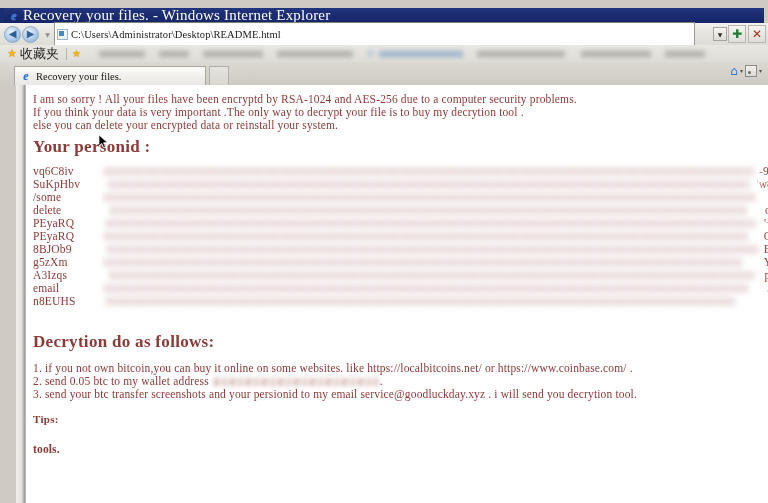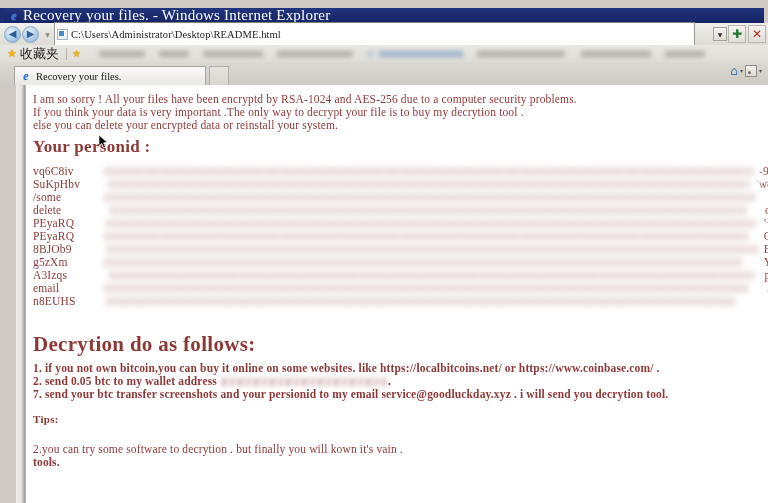--- a/index.html
+++ b/index.html
@@ -409,21 +409,21 @@
     letter-spacing: 0.3px;
   }
   .heading.h-personid {
     left: 7px;
     top: 52px;
     font-size: 17px;
   }
   .heading.h-decry {
     left: 7px;
     top: 247px;
-    font-size: 21px;
+    font-size: 17px;
   }
   .heading.h-tips {
     left: 7px;
     top: 328px;
     font-size: 11px;
   }
 
   
   .pid-block {
     position: absolute;
@@ -477,21 +477,20 @@
       rgba(255,255,255,0.08) 12px,
       rgba(255,255,255,0.08) 15px
     );
   }
 
   
   .steps {
     position: absolute;
     left: 7px;
     top: 277px;
-    font-weight: bold;
   }
   .steps div, .tips-list div { white-space: nowrap; }
   .wallet-blur {
     display: inline-block;
     width: 164px;
     height: 8px;
     vertical-align: -1px;
     margin: 0 2px;
     filter: blur(2.4px);
     background: repeating-linear-gradient(
@@ -657,26 +656,25 @@
           <div class="blur-row" style="top:123px;width:642px; left:0px;"></div>
           <div class="blur-row" style="top:136px;width:630px; left:2px;"></div>
         </div>
       </div>
 
       <div class="heading h-decry">Decrytion do as follows:</div>
 
       <div class="steps body-text">
         <div>1. if you not own bitcoin,you can buy it online on some websites. like https://localbitcoins.net/ or https://www.coinbase.com/ .</div>
         <div><span>2. send 0.05 btc to my wallet address </span><span class="wallet-blur"></span><span>.</span></div>
-        <div>7. send your btc transfer screenshots and your persionid to my email service@goodluckday.xyz . i will send you decrytion tool.</div>
+        <div>3. send your btc transfer screenshots and your persionid to my email service@goodluckday.xyz . i will send you decrytion tool.</div>
       </div>
 
       <div class="heading h-tips">Tips:</div>
 
       <div class="tips-list body-text">
-        <div>2.you can try some software to decrytion . but finally you will kown it's vain .</div>
         <div class="wrapline">tools.</div>
       </div>
 
     </div>
   </div>
 
 </div>
 
 </body></html>

